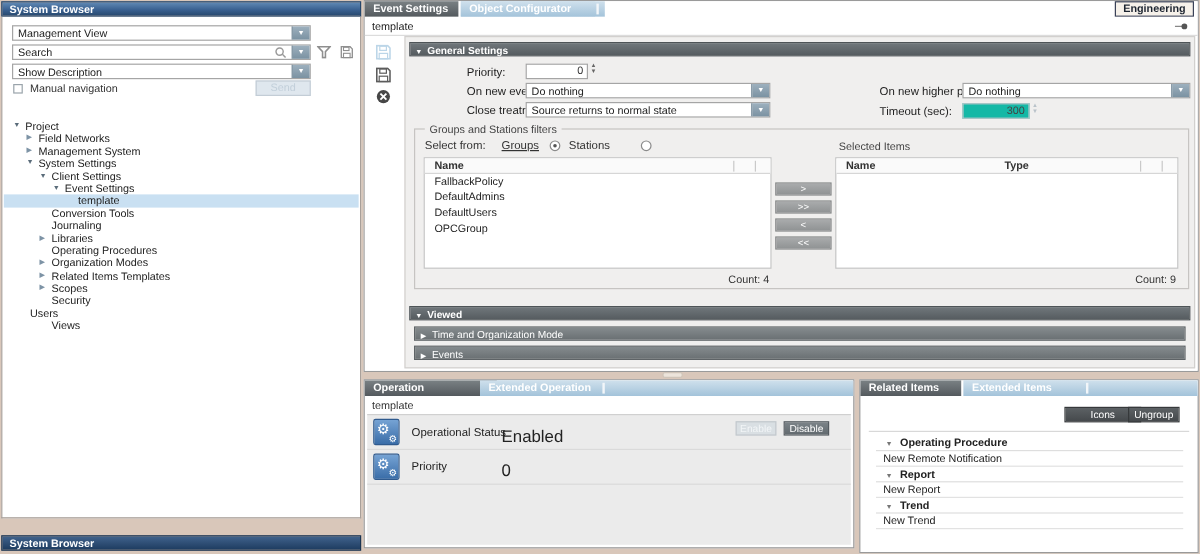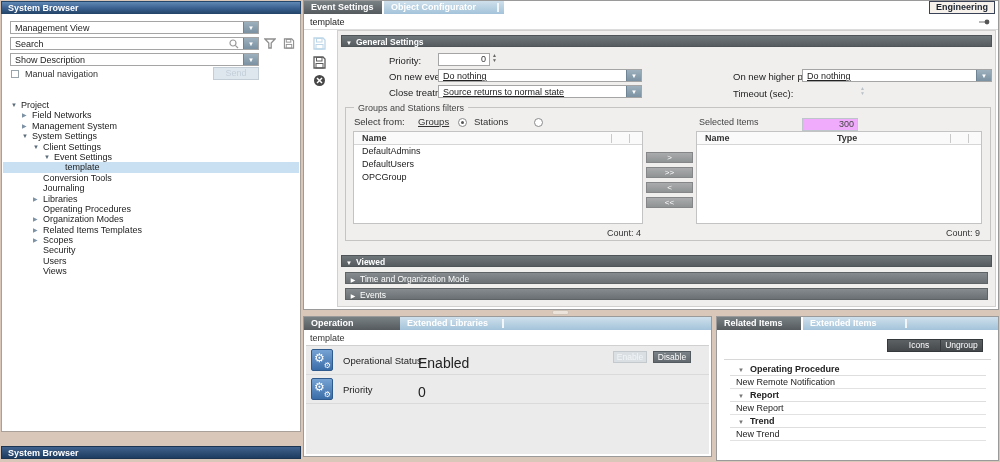--- a/index.html
+++ b/index.html
@@ -41,23 +41,23 @@
   .content { left:0; top:29px; right:0; bottom:0; background:#fff; }
   .toolbar-icon { position:absolute; left:9px; width:14px; height:14px; }
   .work { position:absolute; left:33px; top:0; right:2px; bottom:2px; background:#f0efee; border:1px solid #d2d0ce; }
   .sec-hdr { position:absolute; height:12px; background:linear-gradient(180deg,#70777b,#565c60); color:#fff; font-size:8.5px; line-height:12px; border:1px solid #4e5457; }
   .sec-hdr .tri { display:inline-block; width:14px; text-align:center; font-size:6px; }
   .sec-hdr .t { font-weight:bold; }
   .sub-hdr { position:absolute; height:12px; background:linear-gradient(180deg,#858b8e,#6a7073); color:#fff; font-size:8.5px; line-height:12px; border:1px solid #5e6366; }
   .flabel { position:absolute; font-size:9.5px; color:#222;padding-left:37px; }
   .inputbox { position:absolute; height:13px; background:#fff; border:1px solid #a5a5a5; font-size:9px; line-height:11px; }
   .inputbox.num { text-align:right; padding-right:3px; }
-  .inputbox.disabled { background:#f0abfc; border-color:#bfc6cb; color:#444;margin-top:32px; }
+  .inputbox.disabled { background:#14b8a6; border-color:#bfc6cb; color:#444; }
   .dd { position:absolute; height:13px; background:#fff; border:1px solid #a5a5a5; }
-  .dd .val { position:absolute; left:4px; top:1px; font-size:9px; color:#222; line-height:11px;text-decoration:underline; }
+  .dd .val { position:absolute; left:4px; top:1px; font-size:9px; color:#222; line-height:11px; }
   .spin { position:absolute; width:7px; height:13px; font-size:5px; line-height:5px; color:#666; text-align:center; }
   .spin.dim { color:#b9c2c9; }
   .groupbox { position:absolute; border:1px solid #c6c4c2; }
   .groupbox .gb-title { position:absolute; top:-5px; left:8px; background:#f0efee; padding:0 4px; font-size:9px; color:#444; }
   .radio { display:inline-block; width:9px; height:9px; border:1px solid #8a8a8a; border-radius:50%; background:#fff; vertical-align:-2px; margin-left:4px; position:relative; }
   .radio.checked::after { content:""; position:absolute; left:2px; top:2px; width:3px; height:3px; border-radius:50%; background:#555; }
   .listbox { position:absolute; background:#fff; border:1px solid #c3c3c3; }
   .list-hdr { position:relative; height:13px; background:#fafafa; border-bottom:1px solid #d6d6d6; font-size:9px; font-weight:bold; line-height:13px; }
   .list-hdr .h1 { position:absolute; left:8px; }
   .list-hdr .h2 { position:absolute; left:140px; }
@@ -142,21 +142,21 @@
         <div class="tree-row" style="padding-left: 41px;"><span class="tree-arrow down">▼</span><span>Event Settings</span></div>
         <div class="tree-row selected" style="padding-left: 52px;"><span class="tree-arrow none"></span><span>template</span></div>
         <div class="tree-row" style="padding-left: 30px;"><span class="tree-arrow none"></span><span>Conversion Tools</span></div>
         <div class="tree-row" style="padding-left: 30px;"><span class="tree-arrow none"></span><span>Journaling</span></div>
         <div class="tree-row" style="padding-left: 30px;"><span class="tree-arrow right">▶</span><span>Libraries</span></div>
         <div class="tree-row" style="padding-left: 30px;"><span class="tree-arrow none"></span><span>Operating Procedures</span></div>
         <div class="tree-row" style="padding-left: 30px;"><span class="tree-arrow right">▶</span><span>Organization Modes</span></div>
         <div class="tree-row" style="padding-left: 30px;"><span class="tree-arrow right">▶</span><span>Related Items Templates</span></div>
         <div class="tree-row" style="padding-left: 30px;"><span class="tree-arrow right">▶</span><span>Scopes</span></div>
         <div class="tree-row" style="padding-left: 30px;"><span class="tree-arrow none"></span><span>Security</span></div>
-        <div class="tree-row" style="padding-left: 30px;"><span class="tree-arrow none"></span><span>Users</span></div>
+        <div class="tree-row" style="padding-left: 12px;"><span class="tree-arrow none"></span><span>Users</span></div>
         <div class="tree-row" style="padding-left: 30px;"><span class="tree-arrow none"></span><span>Views</span></div>
       </div>
   </div>
 
   <div class="abs bar sysb">System Browser</div>
 </div>
 
 <div class="abs top-panel">
   <div class="abs tabstrip">
     <div class="strip-light" style="left:80px; width:120px;"></div>
@@ -240,20 +240,21 @@
         <span class="abs" style="left:128px; top:8px; font-size:9.5px;">Stations</span>
         <span class="abs radio" style="left:168px; top:8px;"></span>
 
         <div class="listbox" style="left:7px; top:23px; width:290px; height:93px;">
           <div class="list-hdr">
             <span class="h1">Name</span>
             <span class="hdr-tick" style="right:30px;"></span>
             <span class="hdr-tick" style="right:12px;"></span>
           </div>
           <div>
+              <div class="list-row">FallbackPolicy</div>
               <div class="list-row">DefaultAdmins</div>
               <div class="list-row">DefaultUsers</div>
               <div class="list-row">OPCGroup</div>
             </div>
         </div>
         <div class="count" style="left:7px; top:120px; width:288px;">Count: 4</div>
 
         <div>
 
         <div class="transfer-btn" style="left: 300px; top: 44px;">&gt;</div>
@@ -287,21 +288,21 @@
     </div>
   </div>
 </div>
 
 <div class="abs splitter"></div>
 
 <div class="abs op-panel">
   <div class="abs tabstrip">
     <div class="strip-light" style="left:96px; right:0;"></div>
     <div class="tab dark" style="left:0; width:110px;">Operation</div>
-    <div class="tab light" style="left:96px; width:100px;">Extended Libraries</div>
+    <div class="tab light" style="left:96px; width:100px;">Extended Operation</div>
     <div class="strip-tick" style="left:198px;"></div>
   </div>
   <span class="abs" style="left:6px; top:16px; font-size:9px;">template</span>
   <div class="rows-area">
     <div class="op-row">
       <span class="gear-tile">
           <span class="g1">⚙</span>
           <span class="g2">⚙</span>
         </span>
       <span class="op-label">Operational Status</span>

